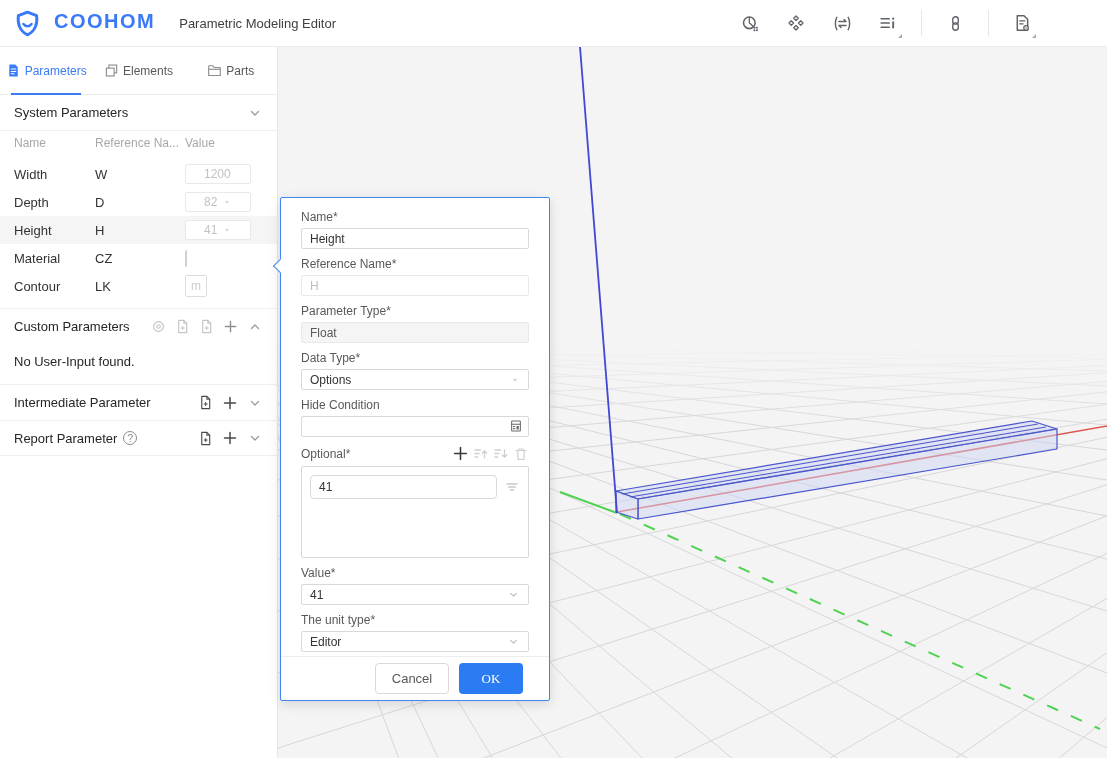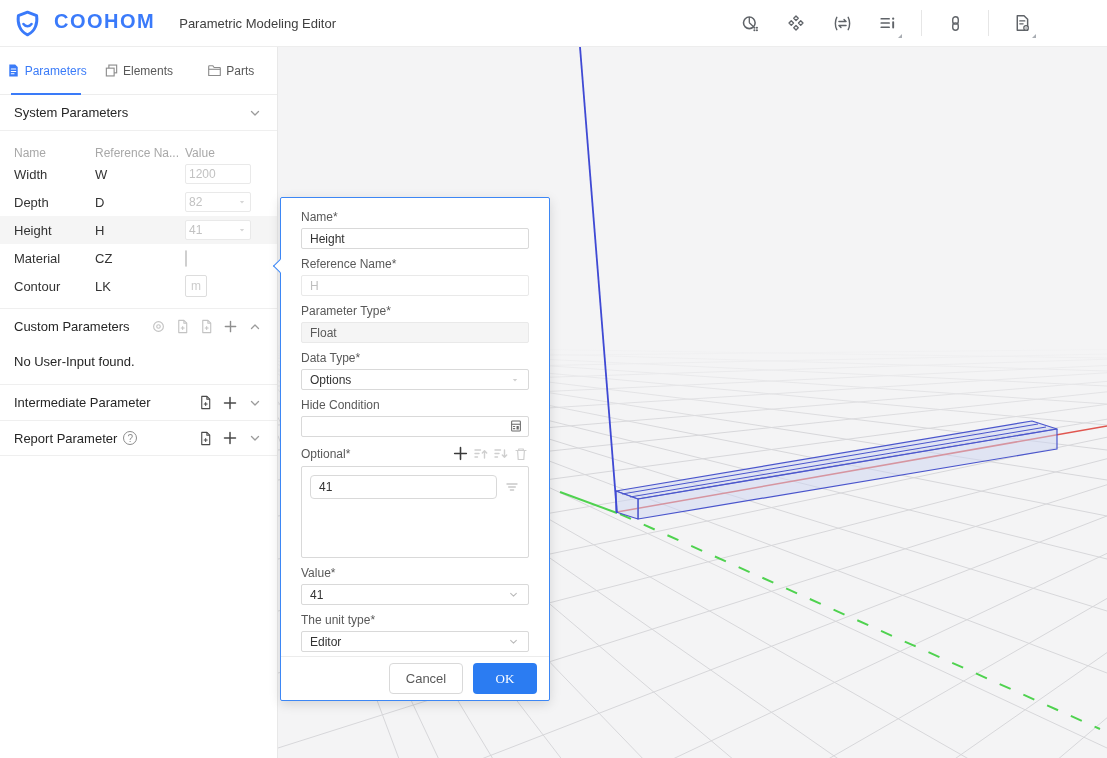--- a/index.html
+++ b/index.html
@@ -27,26 +27,26 @@
   .tab.active::after{content:"";position:absolute;bottom:-1px;left:11px;right:11px;height:2px;background:#3a7bf8}
   .sec{height:36px;display:flex;align-items:center;justify-content:space-between;padding:0 14px;font-size:13px;color:#262626}
   .sec .sec-title{display:flex;align-items:center;gap:6px}
   .sec.system{border-bottom:1px solid #efefef}
   .sec.custom,.sec.inter,.sec.report{border-top:1px solid #efefef}
   .sec.report{border-bottom:1px solid #efefef}
   .sicons{display:flex;align-items:center;gap:9px}
   .sicon{color:#c3c3c3}
   .sicon.dark{color:#4a4a4a}
   .chev{color:#9b9b9b}
-  .thead{display:flex;height:24px;align-items:flex-end;font-size:12px;color:#a8a8a8;padding:0 14px;margin-top:5px}
+  .thead{display:flex;height:24px;align-items:flex-start;font-size:12px;color:#a8a8a8;padding:0 14px;margin-top:5px}
   .col-name{width:81px}.col-ref{width:90px}.col-val{flex:1}
   .prow{display:flex;height:28px;align-items:center;font-size:13px;color:#333;padding:0 14px}
   .prow.highlighted{background:#f5f5f5}
   .rows-wrap{padding-bottom:8px}
-  .vbox{width:66px;height:20px;border:1px solid #e9e9e9;border-radius:2px;display:flex;align-items:center;justify-content:space-between;padding:0 3px;font-size:12px;color:#c2c2c2;background:#fff}
+  .vbox{width:66px;height:20px;border:1px solid #e9e9e9;border-radius:2px;display:flex;align-items:center;justify-content:space-between;padding:0 18px;font-size:12px;color:#c2c2c2;background:#fff}
   .swatch{width:22px;height:22px;border:1px solid #cfcfcf;border-radius:1px;background:linear-gradient(100deg,#d9c79f 8%,#c3ac7d 42%,#dccaa4 70%,#b29c71 100%)}
   .contourbox{width:22px;height:22px;border:1px solid #ddd;border-radius:2px;display:flex;align-items:center;justify-content:center;font-size:12px;color:#ccc;background:#fff}
   .empty-text{padding:10px 14px 15px;font-size:13px;color:#262626}
   .help-circle{display:inline-flex;width:14px;height:14px;border:1px solid #8c8c8c;border-radius:50%;color:#8c8c8c;font-size:10px;align-items:center;justify-content:center}
 
   
   .viewport{position:absolute;left:278px;top:47px;width:829px;height:711px;background:#f4f4f5;overflow:hidden;z-index:1}
 
   
   .dialog{position:absolute;left:280px;top:197px;width:270px;height:504px;background:#fff;border:1px solid #3d87f5;border-radius:2px;box-shadow:0 3px 12px rgba(0,0,0,.13);z-index:10;display:flex;flex-direction:column}
@@ -61,21 +61,21 @@
   .hide-wrap{position:relative}
   .hide-wrap .calc-ic{position:absolute;right:6px;top:3px;color:#6b6b6b}
   .optional-head{display:flex;justify-content:space-between;align-items:center;margin:8px 0 4px}
   .opt-icons{display:flex;align-items:center;gap:4px}
   .opt-ic{color:#cfcfcf}
   .opt-ic.dark{color:#3a3a3a}
   .optional-box{border:1px solid #d9d9d9;border-radius:2px;height:92px;padding:8px;display:flex;align-items:flex-start;gap:7px}
   .opt-input{flex:1;height:24px;border:1px solid #d9d9d9;border-radius:4px;padding:0 8px;font-size:12px;color:#333;outline:none;font-family:inherit;min-width:0}
   .handle-ic{color:#c9c9c9;margin-top:4px}
   .sel-caret{color:#c9c9c9}
-  .dfooter{border-top:1px solid #ececec;height:44px;display:flex;align-items:center;justify-content:flex-end;gap:10px;padding:0 12px}
+  .dfooter{border-top:1px solid #ececec;height:44px;display:flex;align-items:center;justify-content:flex-end;gap:10px;padding:0 26px}
   .btn-cancel{width:74px;height:31px;background:#fff;border:1px solid #d9d9d9;border-radius:4px;font-size:13px;color:#595959;cursor:pointer;font-family:inherit}
   .btn-ok{width:64px;height:31px;background:#2b7cf2;border:none;border-radius:4px;font-size:13px;color:#fff;cursor:pointer;font-family:Liberation Serif, serif}
 </style>
 </head>
 <body>
 
 <svg width="0" height="0" style="position:absolute">
   <defs>
     <g id="ic-chev-down">
         <polyline points="4.5,6.5 8,10 11.5,6.5" fill="none" stroke="currentColor" stroke-width="1.3" stroke-linecap="round" stroke-linejoin="round"></polyline>

